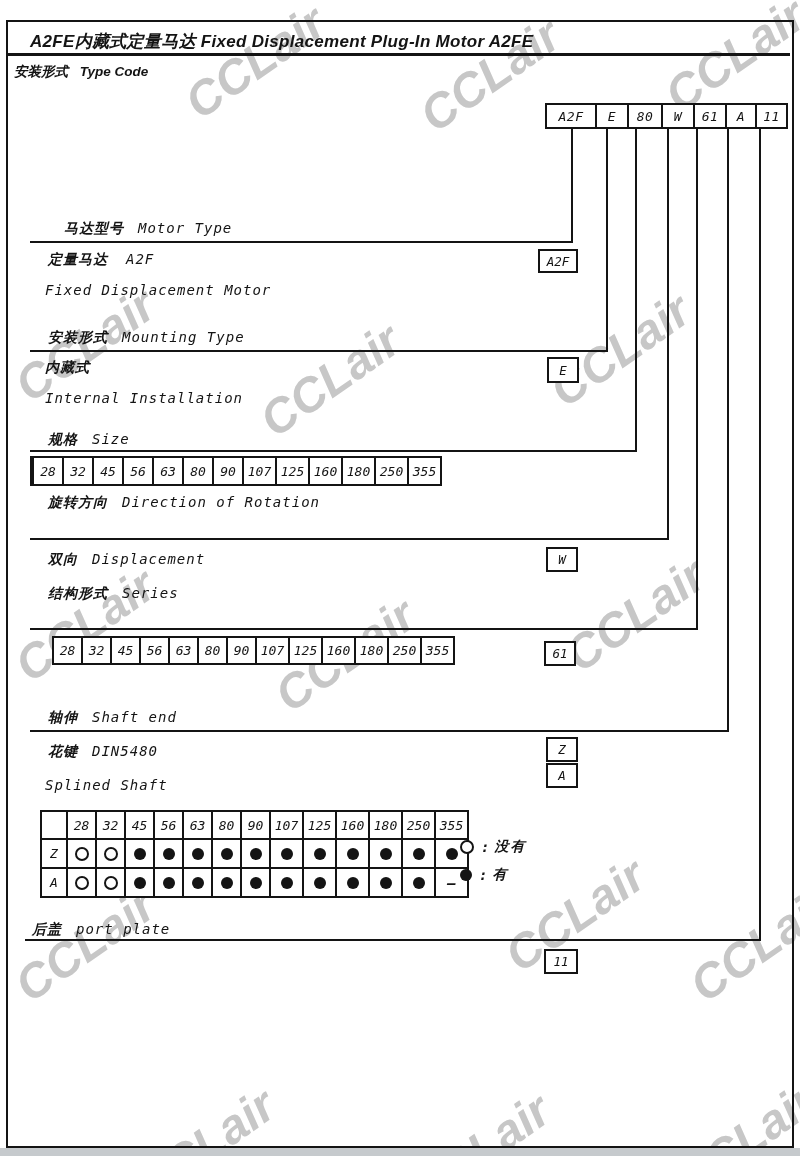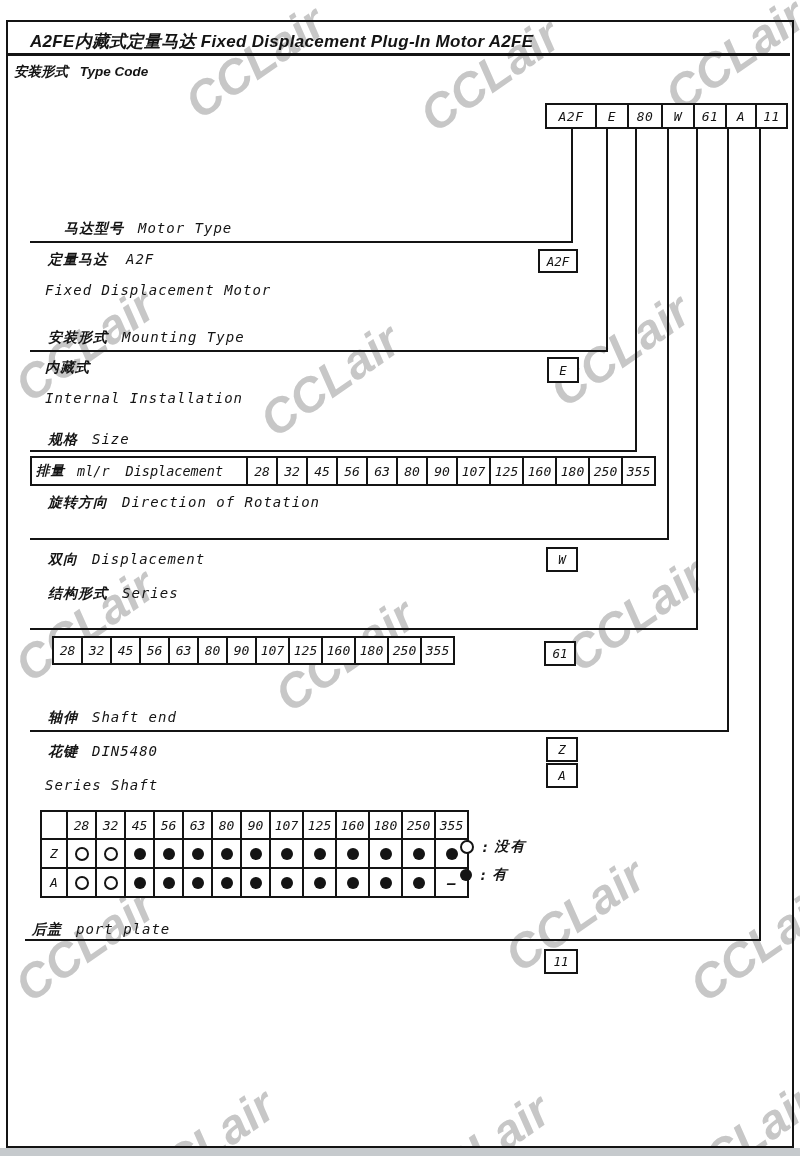--- a/index.html
+++ b/index.html
@@ -133,25 +133,20 @@
 <div class="abs sub fg" style="left:45px;top:359px">
   <span class="cn">内藏式</span>
 </div>
 <div class="abs sub fg" style="left:45px;top:390px">Internal Installation</div>
 <div class="abs code-box fg" style="left:547px;top:357px;width:28px;height:22px">E</div>
 
 <div class="abs sec-title fg" style="left:48px;top:431px">
   <span class="cn">规格</span><span class="en">Size</span>
 </div>
 <div class="abs strip fg" style="left:30px;top:456px;height:26px">
-  <div class="strip-label" style="width:206px">
-    <span class="cn">排量</span>
-    <span class="u">ml/r</span>
-    <span class="e">Displacement</span>
-  </div>
   <div style="display:flex">
       <div class="num-cell" style="width: 28px;">28</div>
       <div class="num-cell" style="width: 28px;">32</div>
       <div class="num-cell" style="width: 28px;">45</div>
       <div class="num-cell" style="width: 28px;">56</div>
       <div class="num-cell" style="width: 28px;">63</div>
       <div class="num-cell" style="width: 28px;">80</div>
       <div class="num-cell" style="width: 28px;">90</div>
       <div class="num-cell" style="width: 31px;">107</div>
       <div class="num-cell" style="width: 31px;">125</div>
@@ -189,21 +184,21 @@
     <div class="num-cell" style="width: 31px;">355</div>
   </div>
 <div class="abs code-box fg" style="left:544px;top:641px;width:28px;height:21px">61</div>
 
 <div class="abs sec-title fg" style="left:48px;top:709px">
   <span class="cn">轴伸</span><span class="en">Shaft end</span>
 </div>
 <div class="abs sub fg" style="left:48px;top:743px">
   <span class="cn">花键</span><span class="en">DIN5480</span>
 </div>
-<div class="abs sub fg" style="left:45px;top:777px">Series Shaft</div>
+<div class="abs sub fg" style="left:45px;top:777px">Splined Shaft</div>
 <div class="abs code-box fg" style="left:546px;top:737px;width:28px;height:21px">Z</div>
 <div class="abs code-box fg" style="left:546px;top:763px;width:28px;height:21px">A</div>
 
 <div class="abs shaft-table fg" style="left:40px;top:810px">
     <div class="sh-row">
       <div class="sh-cell" style="width: 24px; height: 26px;"></div>
       <div class="sh-cell" style="width: 27px; height: 26px;">28</div>
       <div class="sh-cell" style="width: 27px; height: 26px;">32</div>
       <div class="sh-cell" style="width: 27px; height: 26px;">45</div>
       <div class="sh-cell" style="width: 27px; height: 26px;">56</div>

